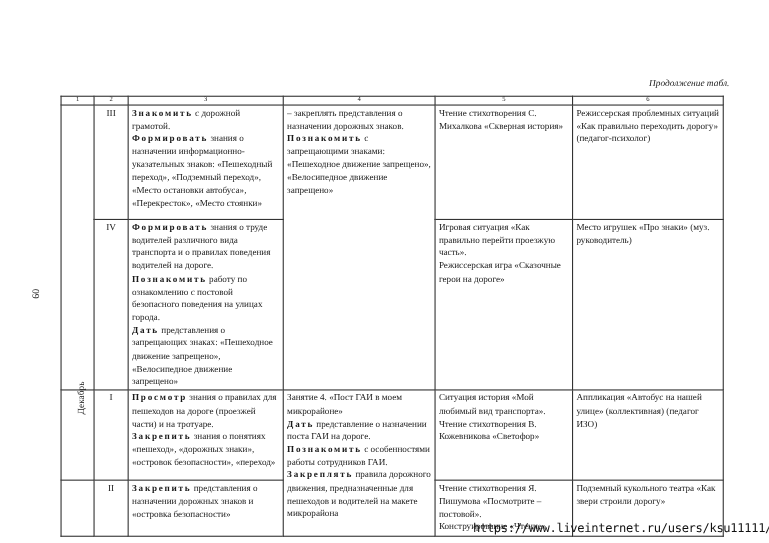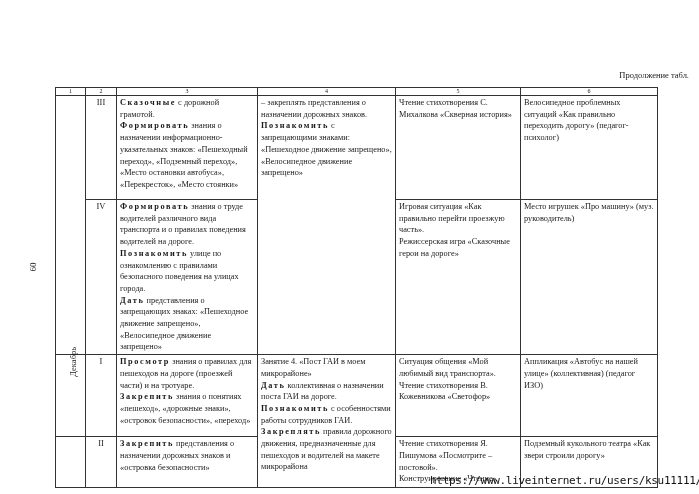--- a/index.html
+++ b/index.html
@@ -1,18 +1,18 @@
 <!DOCTYPE html>
 <html><head>
 <meta charset="utf-8">
 <style>
   html, body { margin: 0; padding: 0; background: #ffffff; }
   body { width: 699px; height: 494px; position: relative; overflow: hidden;
          font-family: "Liberation Serif", "DejaVu Serif", serif; color: #1a1a1a; }
-  .caption { position: absolute; right: 10px; top: 70px; font-size: 8.5px; }
+  .caption { position: absolute; right: 36px; top: 70px; font-size: 8.5px; font-style: italic; }
   .page-num { position: absolute; left: 28px; top: 262px; font-size: 9px;
               transform: rotate(-90deg); transform-origin: center; }
   table.plan { position: absolute; left: 55px; top: 87px; width: 602px;
                border-collapse: collapse; table-layout: fixed; font-size: 8.3px; line-height: 11.7px; }
   table.plan td, table.plan th { border: 1px solid #333; vertical-align: top; padding: 1px 3px; }
   table.plan th { font-weight: normal; font-size: 6px; line-height: 7px; text-align: center; padding: 0; height: 7px; }
   td.month { vertical-align: middle; text-align: center; padding: 0; }
   td.week { vertical-align: middle; text-align: center; font-size: 8.5px; }
   .vert { display: inline-block; transform: rotate(-90deg); white-space: nowrap; font-size: 8.5px; }
   .sp { letter-spacing: 1.6px; font-weight: bold; }
@@ -45,68 +45,68 @@
       <th>5</th>
       <th>6</th>
     </tr>
   </thead>
   <tbody>
 
     <tr style="height:104px">
       <td rowspan="2" class="month"></td>
       <td class="week">III</td>
       <td>
-        <span class="line"><span class="sp">Сказочные</span><span> с дорожной грамотой.</span></span>
+        <span class="line"><span class="sp">Знакомить</span><span> с дорожной грамотой.</span></span>
         <span class="line"><span class="sp">Формировать</span><span> знания о назначении информационно-указательных знаков: «Пешеходный переход», «Подземный переход», «Место остановки автобуса», «Перекресток», «Место стоянки»</span></span>
       </td>
       <td rowspan="2">
         <span class="line"><span>– закреплять представления о назначении дорожных знаков.</span></span>
         <span class="line"><span class="sp">Познакомить</span><span> с запрещающими знаками: «Пешеходное движение запрещено», «Велосипедное движение запрещено»</span></span>
       </td>
       <td>
         <span class="line"><span class="it">Чтение стихотворения</span><span> С. Михалкова «Скверная история»</span></span>
       </td>
       <td>
-        <span class="line"><span class="it">Велосипедное</span><span> проблемных ситуаций «Как правильно переходить дорогу» (педагог-психолог)</span></span>
+        <span class="line"><span class="it">Режиссерская</span><span> проблемных ситуаций «Как правильно переходить дорогу» (педагог-психолог)</span></span>
       </td>
     </tr>
 
     <tr style="height:128px">
       <td class="week">IV</td>
       <td>
         <span class="line"><span class="sp">Формировать</span><span> знания о труде водителей различного вида транспорта и о правилах поведения водителей на дороге.</span></span>
-        <span class="line"><span class="sp">Познакомить</span><span> улице по ознакомлению с правилами безопасного поведения на улицах города.</span></span>
+        <span class="line"><span class="sp">Познакомить</span><span> работу по ознакомлению с постовой безопасного поведения на улицах города.</span></span>
         <span class="line"><span class="sp">Дать</span><span> представления о запрещающих знаках: «Пешеходное движение запрещено», «Велосипедное движение запрещено»</span></span>
       </td>
       <td>
         <span class="line"><span class="it">Игровая ситуация</span><span> «Как правильно перейти проезжую часть».</span></span>
         <span class="line"><span class="it">Режиссерская игра</span><span> «Сказочные герои на дороге»</span></span>
       </td>
       <td>
-        <span class="line"><span class="it">Место</span><span> игрушек «Про машину» (муз. руководитель)</span></span>
+        <span class="line"><span class="it">Место</span><span> игрушек «Про знаки» (муз. руководитель)</span></span>
       </td>
     </tr>
 
     <tr style="height:82px">
       <td class="month">
         <span class="vert">Декабрь</span>
       </td>
       <td class="week">I</td>
       <td>
         <span class="line"><span class="sp">Просмотр</span><span> знания о правилах для пешеходов на дороге (проезжей части) и на тротуаре.</span></span>
-        <span class="line"><span class="sp">Закрепить</span><span> знания о понятиях «пешеход», «дорожные знаки», «островок безопасности», «переход»</span></span>
+        <span class="line"><span class="sp">Закрепить</span><span> знания о понятиях «пешеход», «дорожных знаки», «островок безопасности», «переход»</span></span>
       </td>
       <td rowspan="2">
         <span class="line"><span>Занятие 4. «Пост ГАИ в моем микрорайоне»</span></span>
-        <span class="line"><span class="sp">Дать</span><span> коллективная о назначении поста ГАИ на дороге.</span></span>
+        <span class="line"><span class="sp">Дать</span><span> представление о назначении поста ГАИ на дороге.</span></span>
         <span class="line"><span class="sp">Познакомить</span><span> с особенностями работы сотрудников ГАИ.</span></span>
         <span class="line"><span class="sp">Закреплять</span><span> правила дорожного движения, предназначенные для пешеходов и водителей на макете микрорайона</span></span>
       </td>
       <td>
-        <span class="line"><span class="it">Ситуация общения</span><span> «Мой любимый вид транспорта».</span></span>
+        <span class="line"><span class="it">Ситуация история</span><span> «Мой любимый вид транспорта».</span></span>
         <span class="line"><span class="it">Чтение</span><span> стихотворения В. Кожевникова «Светофор»</span></span>
       </td>
       <td>
         <span class="line"><span class="it">Аппликация</span><span> «Автобус на нашей улице» (коллективная) (педагог ИЗО)</span></span>
       </td>
     </tr>
 
     <tr style="height:51px">
       <td class="month"></td>
       <td class="week">II</td>

